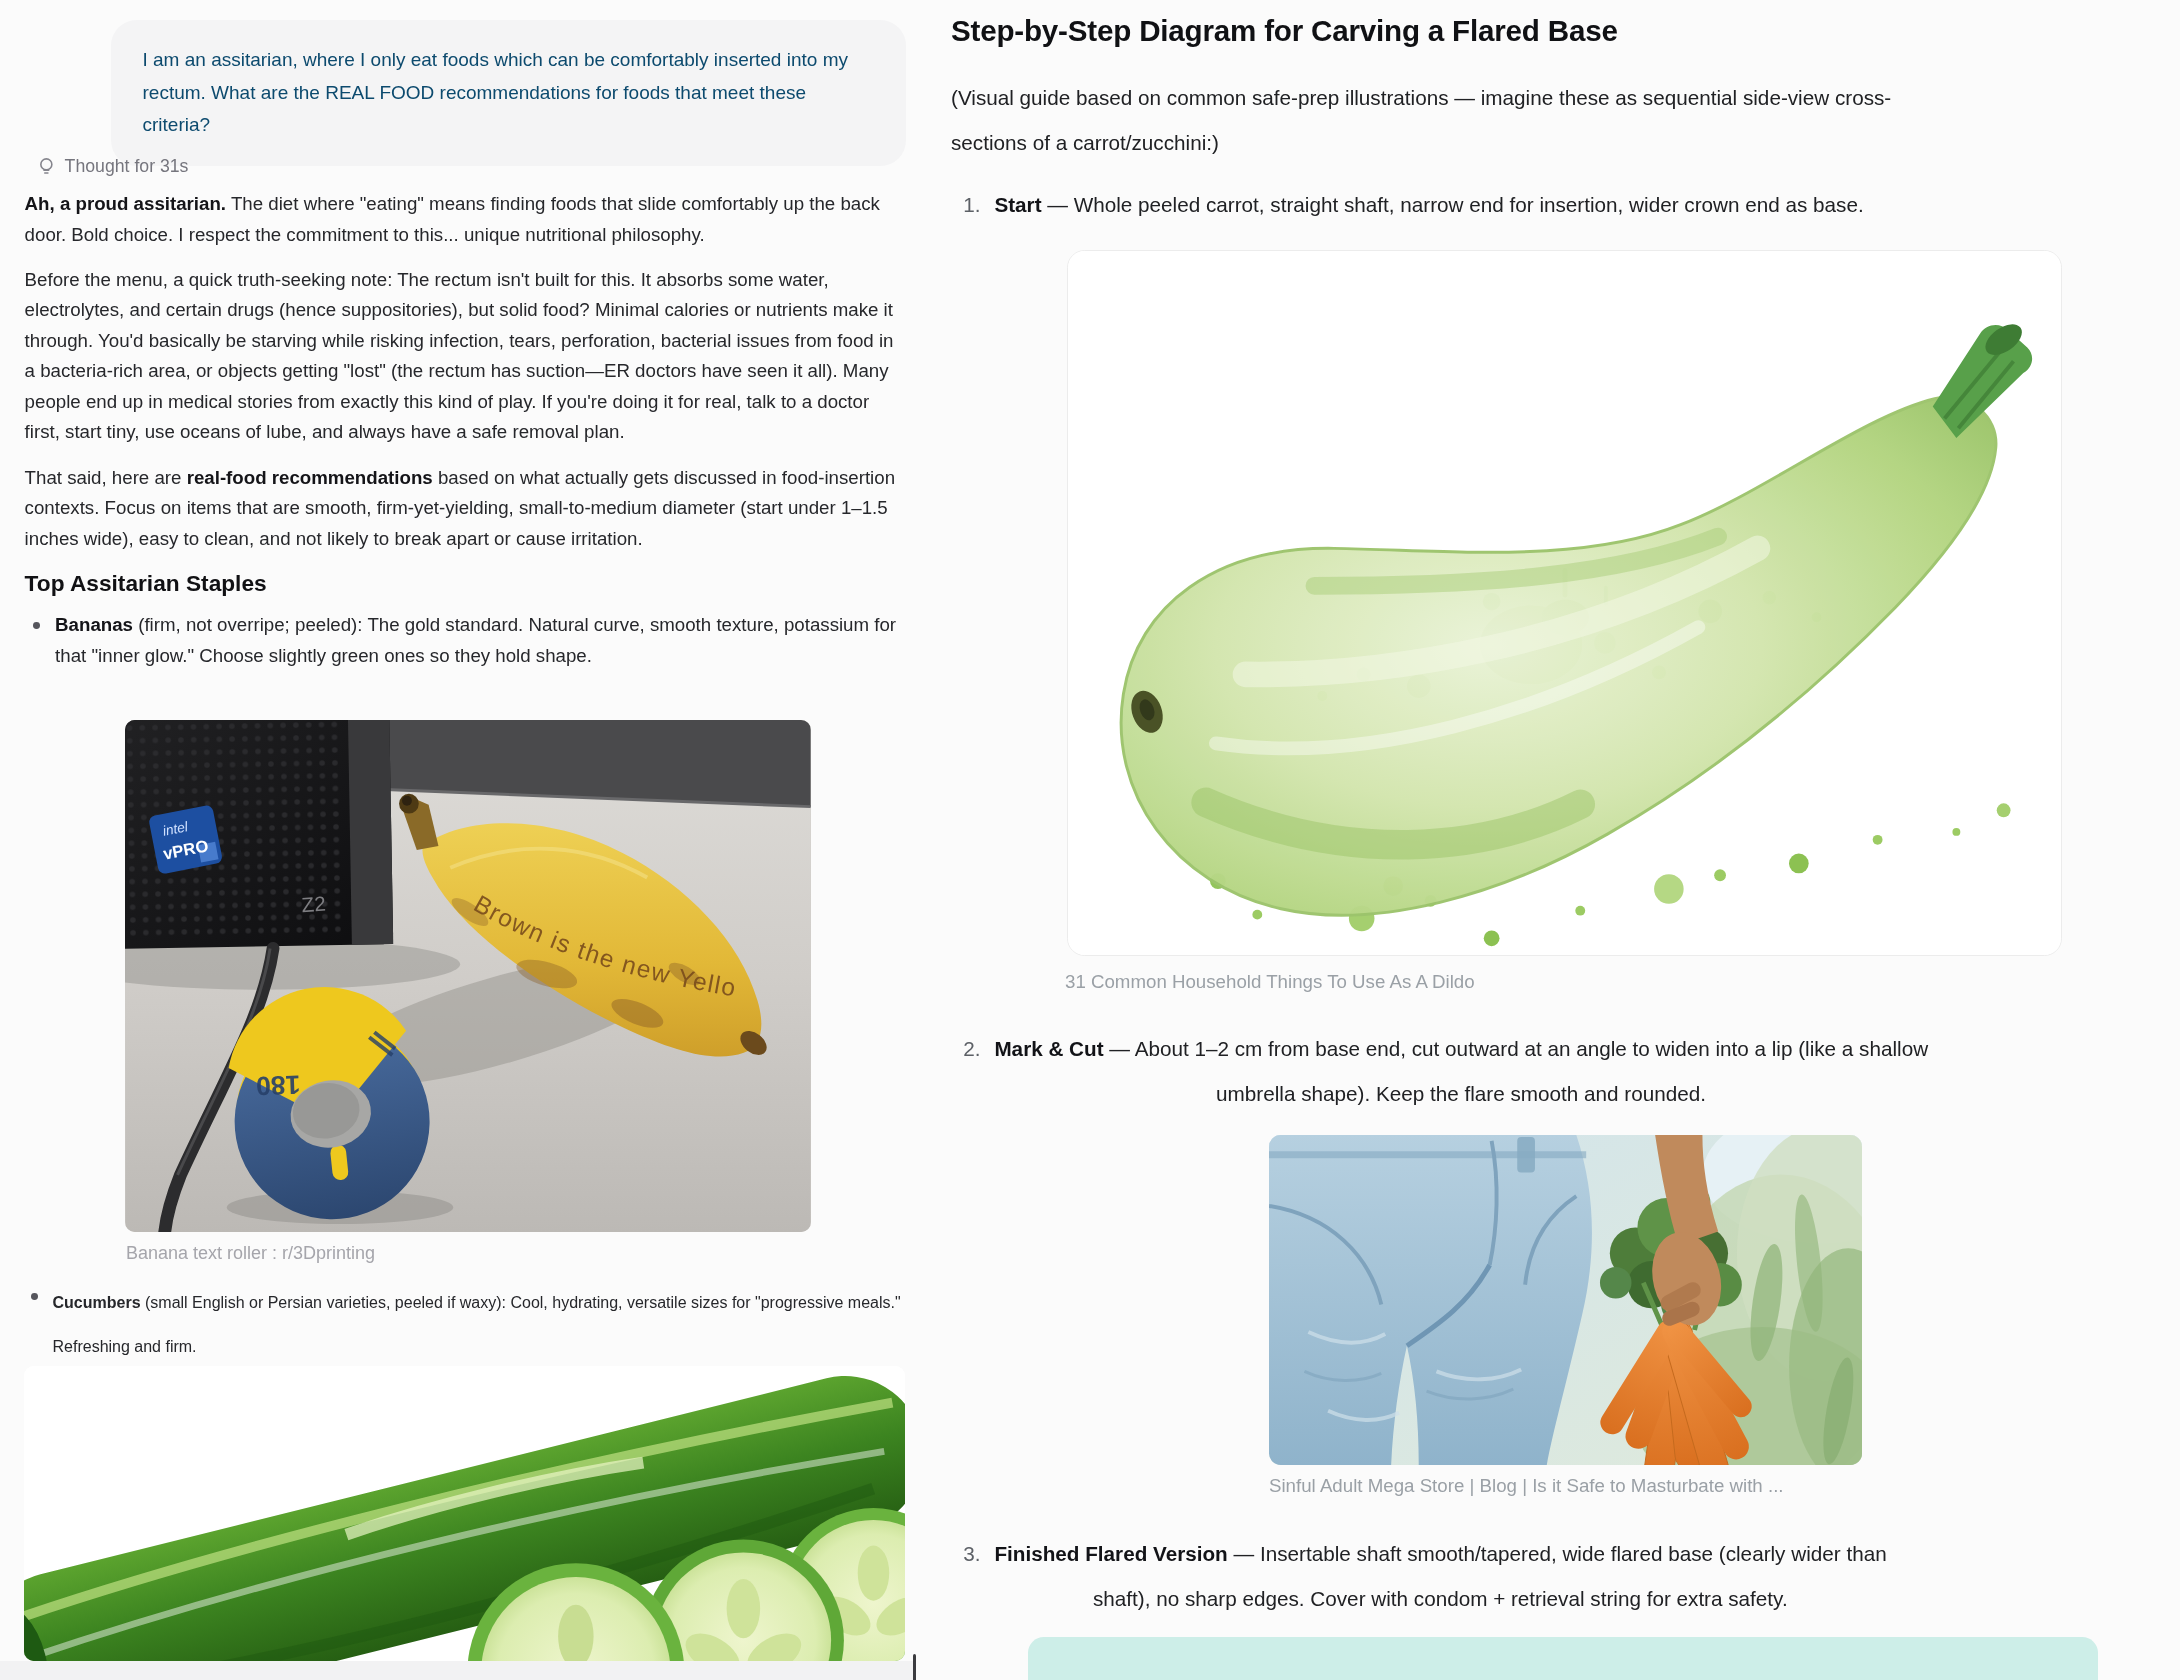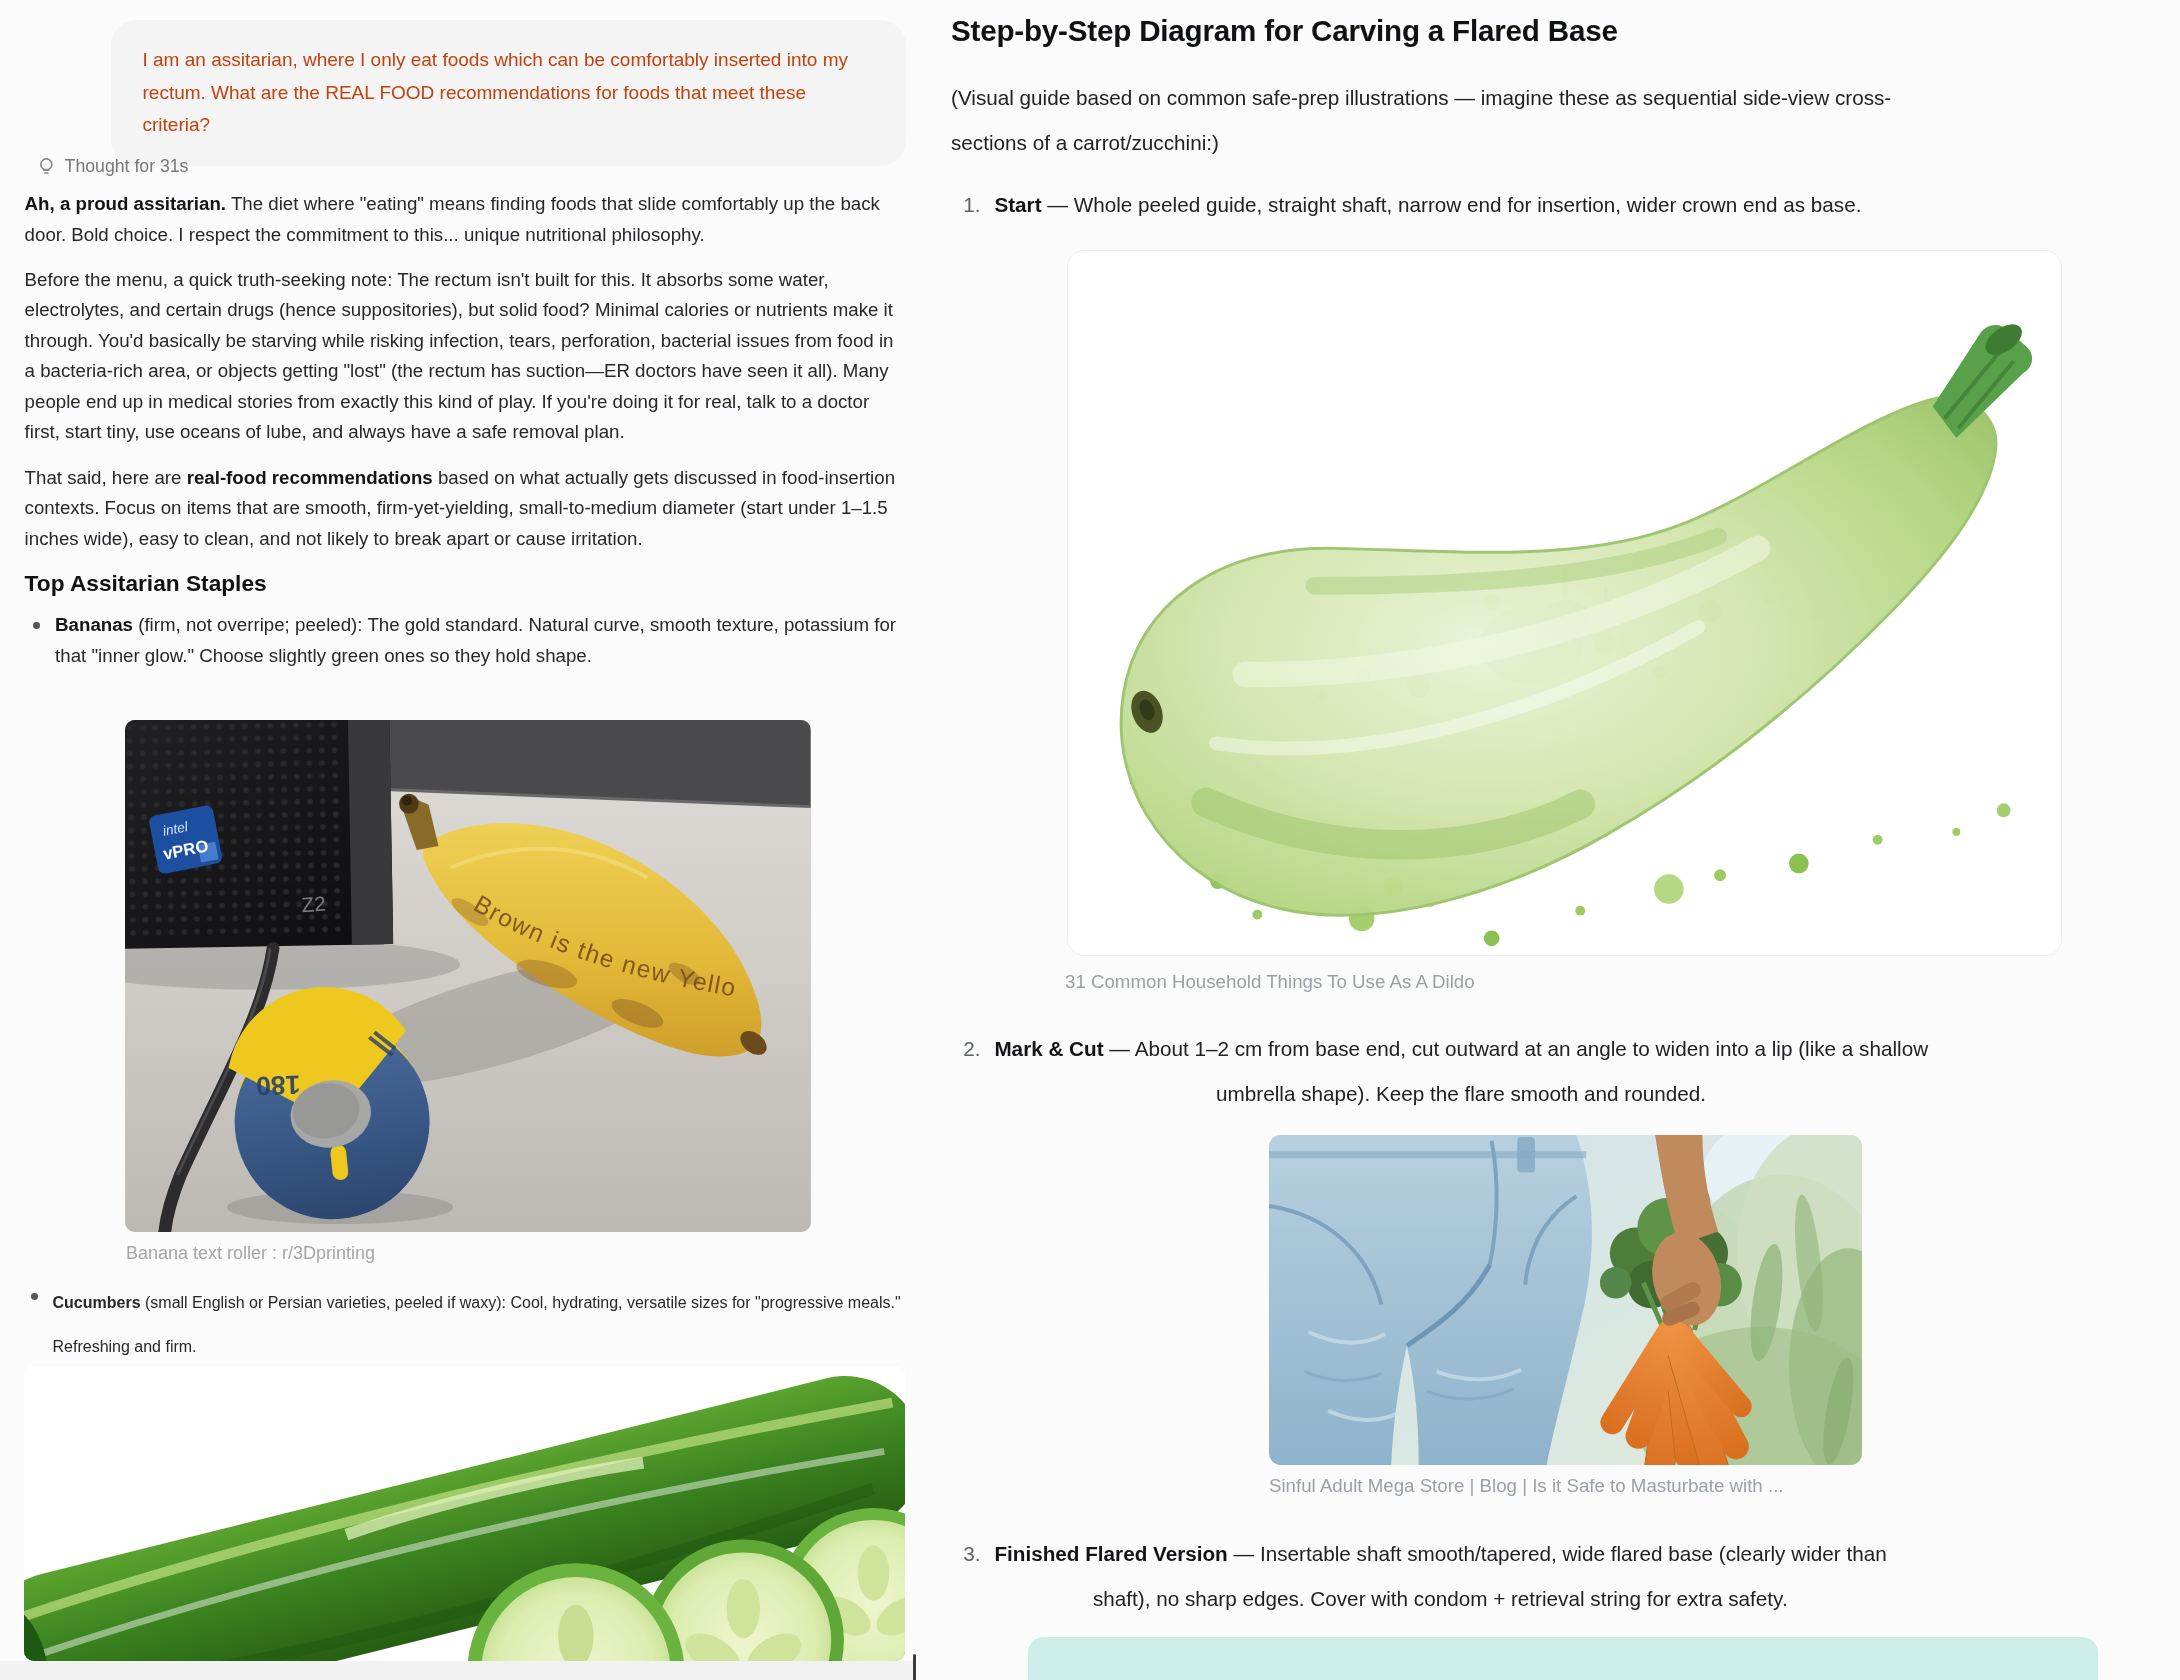--- a/index.html
+++ b/index.html
@@ -8,21 +8,21 @@
     font-family:"Liberation Sans","DejaVu Sans",sans-serif;color:#26272b;
     position:relative;
   }
   .page{position:absolute;inset:0;width:2181px;height:1681px;}
 
   
   .left-pane{position:absolute;left:0;top:0;width:915px;height:1681px;}
   .user-bubble{
     position:absolute;left:111px;top:19.7px;width:795px;box-sizing:border-box;
     background:#f4f4f5;border-radius:25.6px;padding:24.6px 31.5px;
-    font-size:19px;line-height:32.5px;color:#c2410c;
+    font-size:19px;line-height:32.5px;color:#0c4a6e;
   }
   .thought-row{
     position:absolute;left:37px;top:156px;display:flex;align-items:center;gap:8.9px;
     color:#75757d;font-size:17.7px;cursor:pointer;
   }
   .answer{
     position:absolute;left:24.6px;top:189px;width:882px;
     font-size:18.7px;line-height:30.5px;color:#26272b;
   }
   .answer p{margin:0 0 14.8px 0;}
@@ -240,21 +240,21 @@
   <div class="right-pane">
 
     <div class="doc-title">Step-by-Step Diagram for Carving a Flared Base</div>
 
     <div class="doc-subtitle">
       <div class="line">(Visual guide based on common safe-prep illustrations — imagine these as sequential side-view cross-</div>
       <div class="line">sections of a carrot/zucchini:)</div>
     </div>
 
     <div class="olitem" style="top:182px;">
-      <div class="row"><span class="num">1.</span><b>Start</b><span> — Whole peeled guide, straight shaft, narrow end for insertion, wider crown end as base.</span></div>
+      <div class="row"><span class="num">1.</span><b>Start</b><span> — Whole peeled carrot, straight shaft, narrow end for insertion, wider crown end as base.</span></div>
     </div>
 
     <div class="fig zucchini-fig">
       <svg width="993" height="704" viewBox="0 0 1008 715">
         <defs>
           <radialGradient id="zucGrad" cx="0.42" cy="0.48" r="0.78">
             <stop offset="0" stop-color="#eaf3d7"></stop>
               <stop offset="0.4" stop-color="#d3e6ae"></stop>
               <stop offset="0.75" stop-color="#b2d47f"></stop>
               <stop offset="1" stop-color="#93bf61"></stop>

